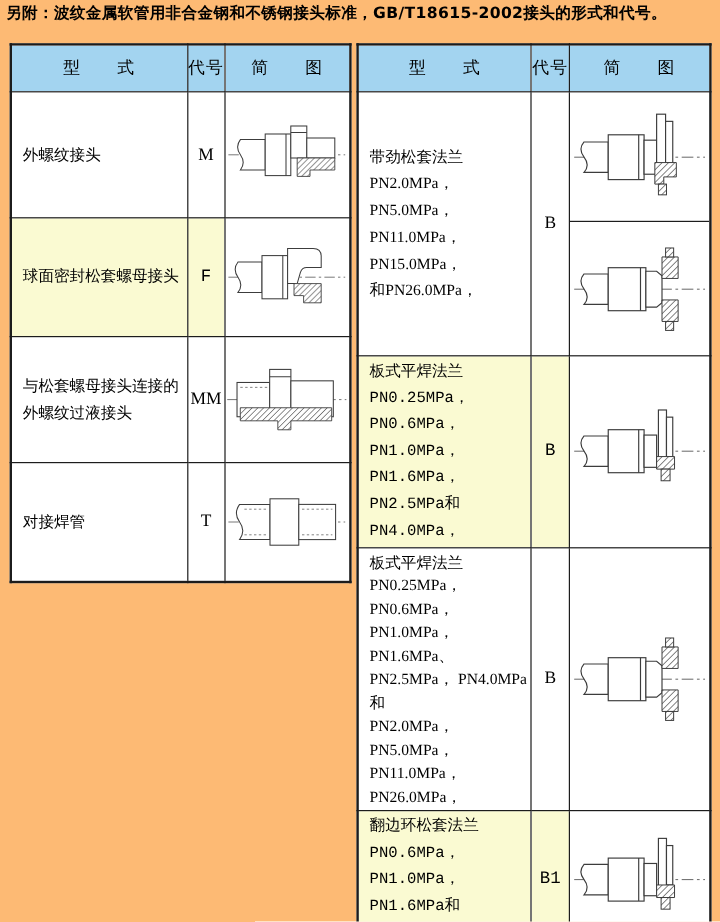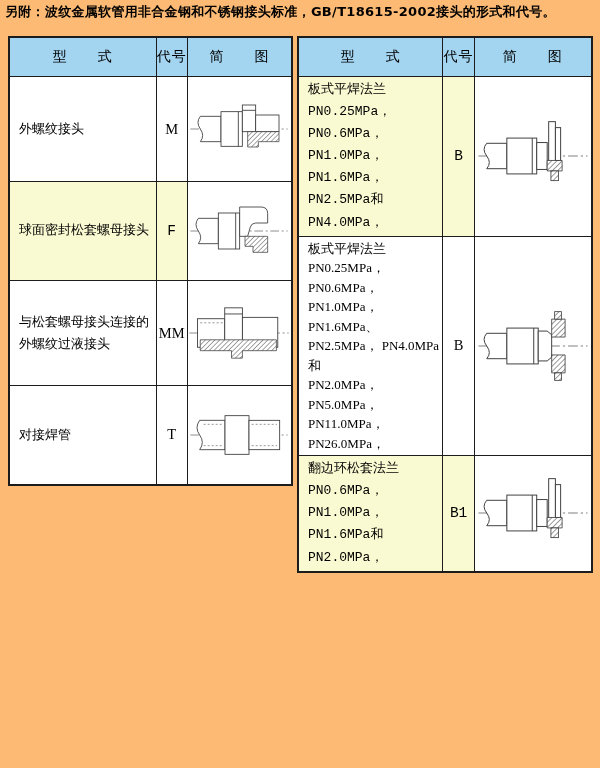--- a/index.html
+++ b/index.html
@@ -214,20 +214,41 @@
           <col style="width:144px">
           <col style="width:31px">
           <col style="width:117px">
         </colgroup>
       <tbody>
           <tr style="height:38px;">
         <th>型　　式</th>
         <th>代号</th>
         <th>简　　图</th>
       </tr>
+      <tr style="height:219px;">
+        <td class="type">带劲松套法兰
+PN2.0MPa， PN5.0MPa，
+PN11.0MPa， PN15.0MPa，
+和PN26.0MPa，</td>
+        <td class="code">B</td>
+        <td class="diag">
+          <div class="split">
+            <div class="sub first" style="height:107px;">
+              <svg class="fd" width="112" height="98">
+                    <use href="#sym-fl-neck"></use>
+                  </svg>
+            </div>
+            <div class="sub" style="height:111px;">
+              <svg class="fd" width="112" height="100">
+                    <use href="#sym-fl-sym"></use>
+                  </svg>
+            </div>
+          </div>
+        </td>
+      </tr>
       <tr class="hl" style="height:120px;">
         <td class="type">板式平焊法兰
 PN0.25MPa， PN0.6MPa，
 PN1.0MPa， PN1.6MPa，
 PN2.5MPa和PN4.0MPa，</td>
         <td class="code">B</td>
         <td class="diag">
           <svg class="fd" width="112" height="104">
                 <use href="#sym-fl-plate"></use>
               </svg>

